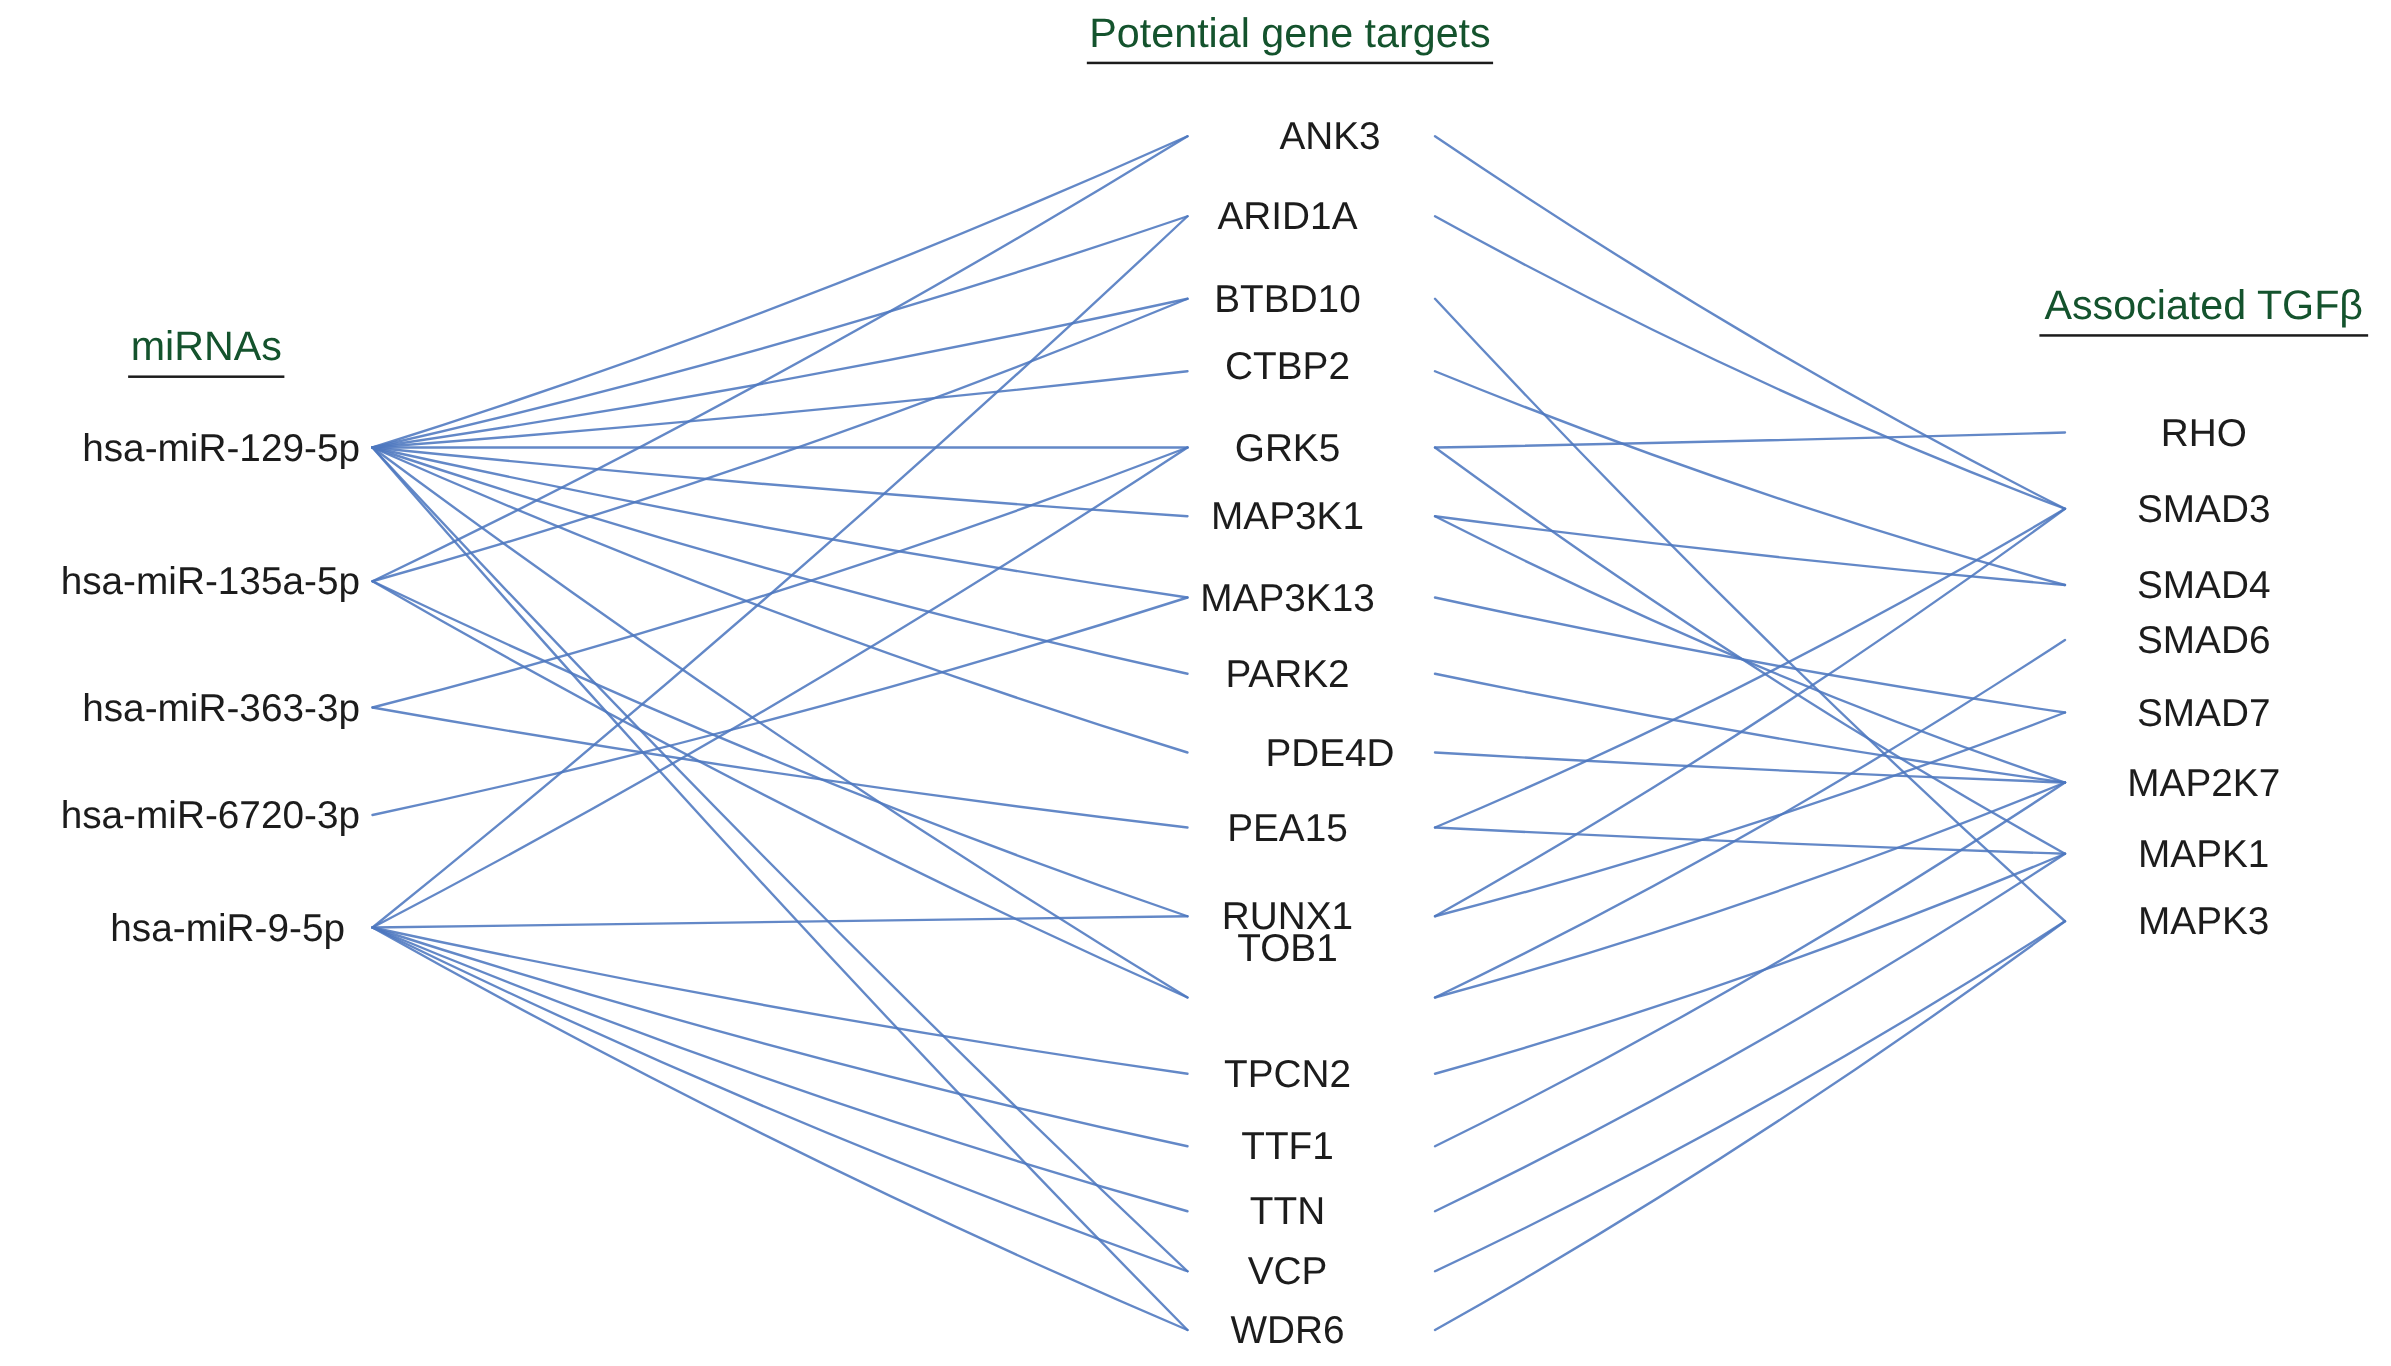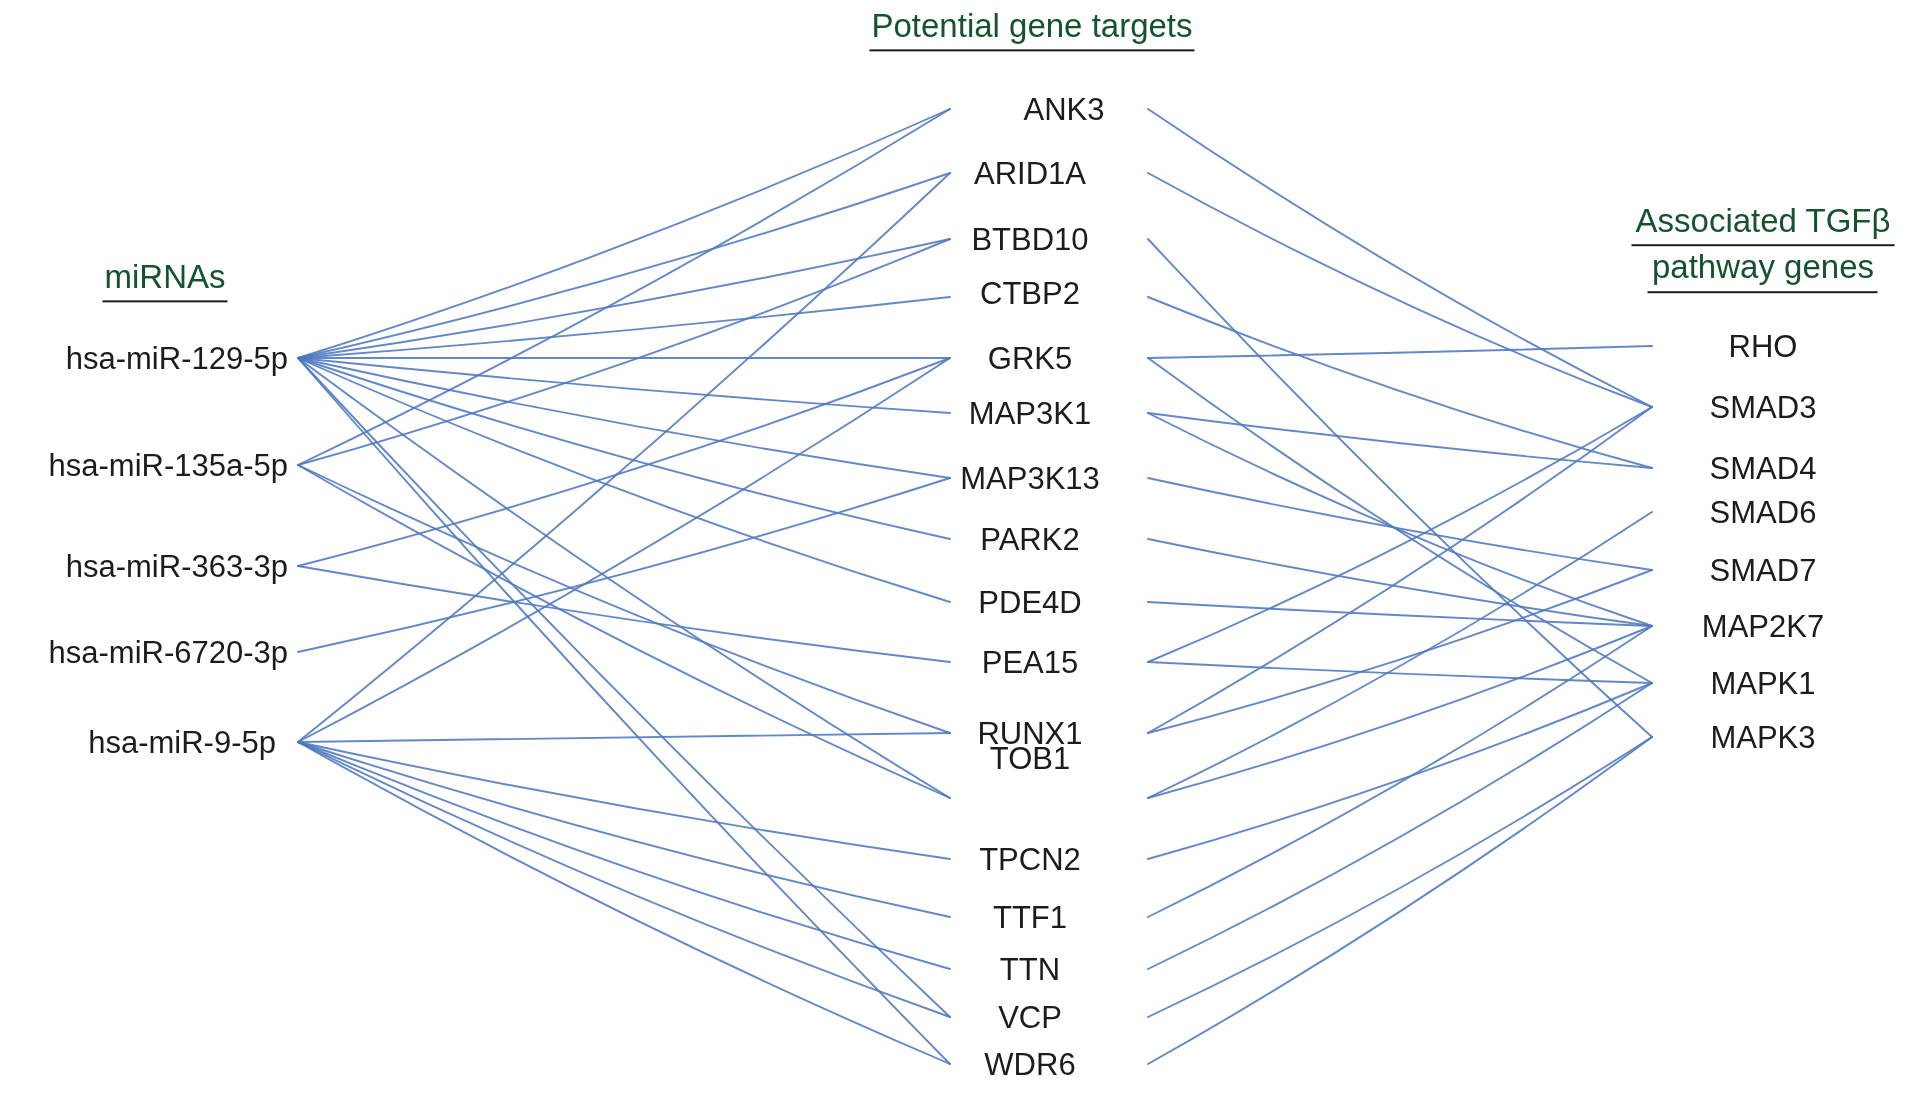--- a/index.html
+++ b/index.html
@@ -88,36 +88,35 @@
       <path d="M 1148 1017 Q 1400 899 1652 737" class="edge" stroke="#4d78bf"></path>
       <path d="M 1148 1064 Q 1400 922.5 1652 737" class="edge" stroke="#4d78bf"></path>
     </svg>
 
   <div class="col-header" id="hdr-mirnas" style="left: 165px; top: 281px;">miRNAs</div>
 
   <div class="col-header" id="hdr-targets" style="left: 1032px; top: 30px;">Potential gene targets</div>
 
   <div class="col-header" id="hdr-pathway" style="left: 1763px; top: 248px; border-bottom: none; padding: 0px;">
     <div style="border-bottom:2px solid #1c1c1c;padding:0 4px 5px 4px;">Associated TGFβ</div>
-    <div style="border-bottom:2px solid #1c1c1c;padding:3px 4px 5px 4px;display:inline-block;">pathway genes</div>
   </div>
 <div class="node-label right" style="left: 288px; top: 358px;">hsa-miR-129-5p</div>
     <div class="node-label right" style="left: 288px; top: 465px;">hsa-miR-135a-5p</div>
     <div class="node-label right" style="left: 288px; top: 566px;">hsa-miR-363-3p</div>
     <div class="node-label right" style="left: 288px; top: 652px;">hsa-miR-6720-3p</div>
     <div class="node-label right" style="left: 276px; top: 742px; text-align: right;">hsa-miR-9-5p</div>
     <div class="node-label center" style="left: 1030px; top: 109px; margin-left: 34px;">ANK3</div>
     <div class="node-label center" style="left: 1030px; top: 173px;">ARID1A</div>
     <div class="node-label center" style="left: 1030px; top: 239px;">BTBD10</div>
     <div class="node-label center" style="left: 1030px; top: 293px;">CTBP2</div>
     <div class="node-label center" style="left: 1030px; top: 358px;">GRK5</div>
     <div class="node-label center" style="left: 1030px; top: 413px;">MAP3K1</div>
     <div class="node-label center" style="left: 1030px; top: 478px;">MAP3K13</div>
     <div class="node-label center" style="left: 1030px; top: 539px;">PARK2</div>
-    <div class="node-label center" style="left: 1030px; top: 602px;">PDE4D</div>
+    <div class="node-label center" style="left: 1064px; top: 602px;">PDE4D</div>
     <div class="node-label center" style="left: 1030px; top: 662px;">PEA15</div>
     <div class="node-label center" style="left: 1030px; top: 733px;">RUNX1</div>
     <div class="node-label center" style="left: 1030px; top: 758px;">TOB1</div>
     <div class="node-label center" style="left: 1030px; top: 859px;">TPCN2</div>
     <div class="node-label center" style="left: 1030px; top: 917px;">TTF1</div>
     <div class="node-label center" style="left: 1030px; top: 969px;">TTN</div>
     <div class="node-label center" style="left: 1030px; top: 1017px;">VCP</div>
     <div class="node-label center" style="left: 1030px; top: 1064px;">WDR6</div>
     <div class="node-label center" style="left: 1763px; top: 346px;">RHO</div>
     <div class="node-label center" style="left: 1763px; top: 407px;">SMAD3</div>

